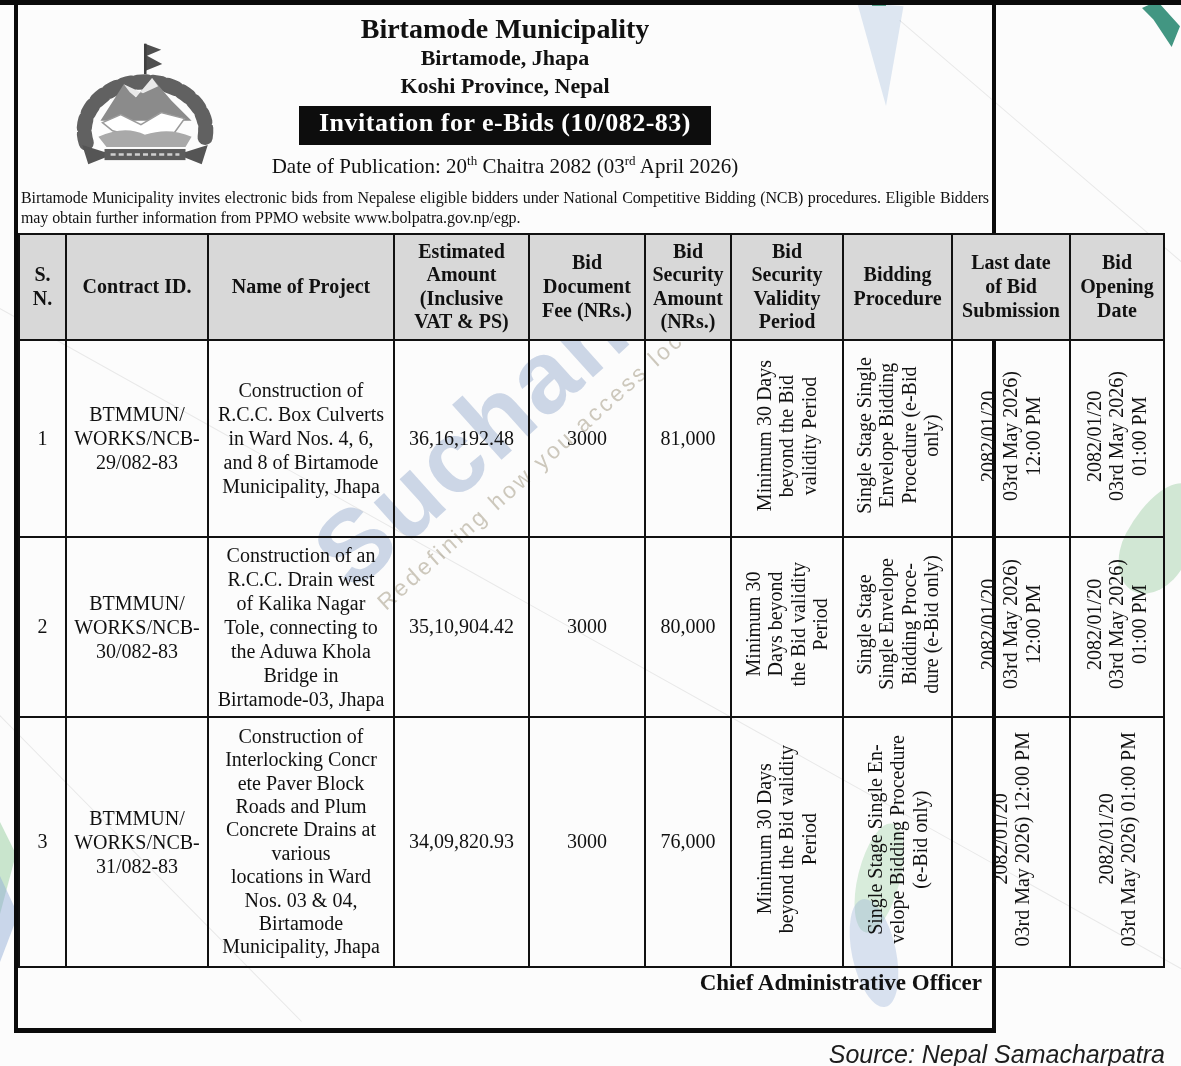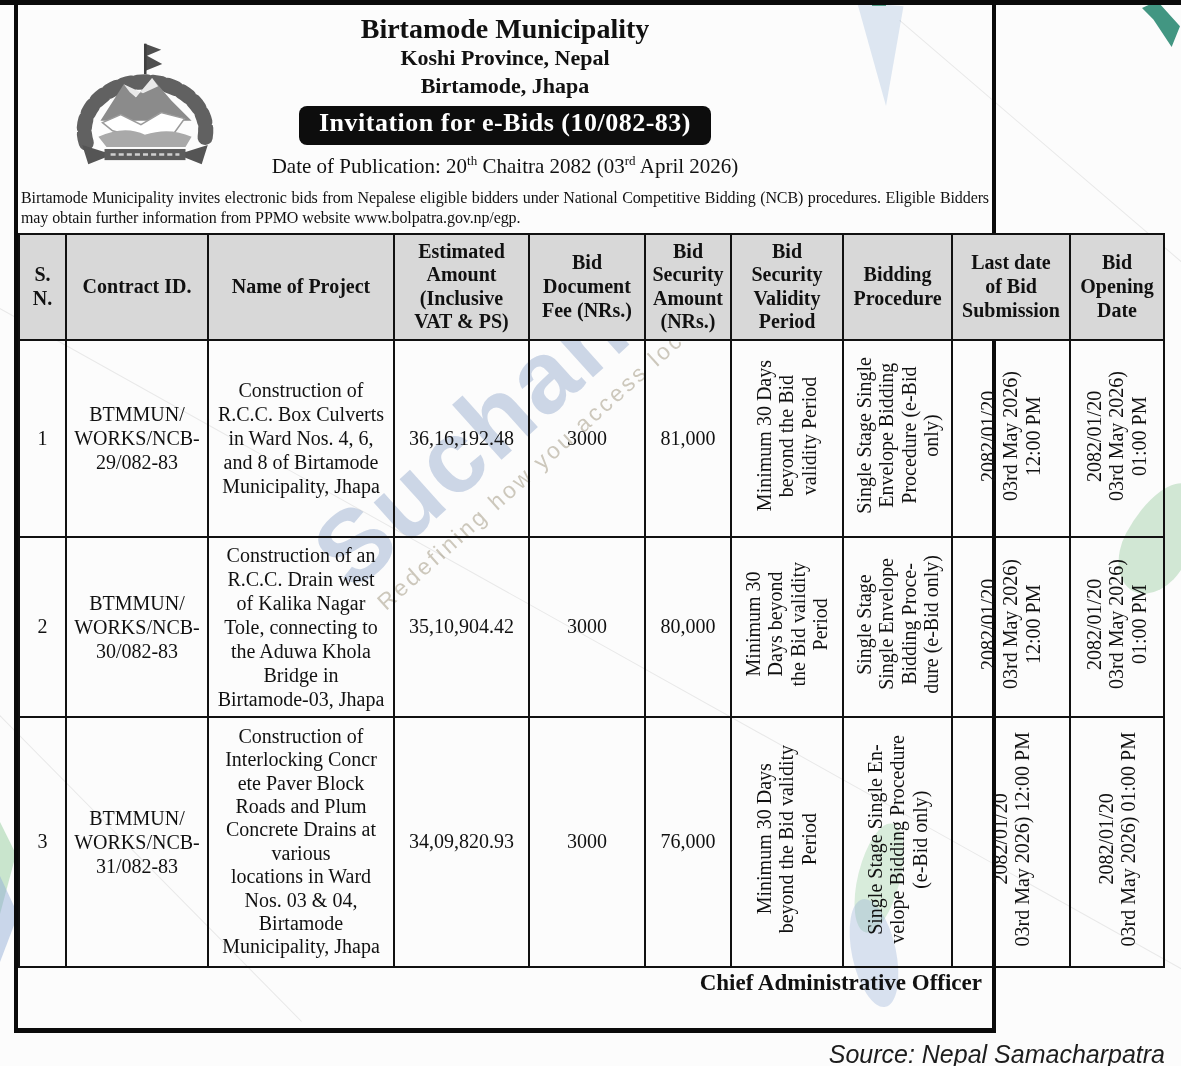--- a/index.html
+++ b/index.html
@@ -15,21 +15,21 @@
     z-index:3;
   }
   
   .emblem { position:absolute; left:46px; top:36px; width:162px; height:138px; z-index:4; }
   .titles { text-align:center; padding-top:8px; position:relative; z-index:4; }
   .title-main { font-size:28px; font-weight:bold; line-height:1.12; }
   .title-sub  { font-size:22px; font-weight:bold; line-height:1.25; }
   .banner {
     display:block; width:fit-content; margin:7px auto 0 auto;
     background:#0d0d0d; color:#ffffff; font-size:26px; font-weight:bold;
-    padding:2px 20px 7px 20px; letter-spacing:0.5px;border-radius:8px;
+    padding:2px 20px 7px 20px; letter-spacing:0.5px;
   }
   .pubdate { text-align:center; font-size:21px; margin-top:8px; }
   .pubdate sup { font-size:13px; }
   .intro {
     font-size:16px; line-height:1.2; text-align:justify;
     padding:9px 3px 6px 3px; letter-spacing:-0.1px;
   }
   
   table { border-collapse:collapse; table-layout:fixed; width:1145px; position:relative; z-index:4; }
   th, td { border:2px solid #111; vertical-align:middle; text-align:center; overflow:hidden; }
@@ -114,22 +114,22 @@
     <path d="M59,42 L65,50 L71,55 L87,36 L93,44 L78,51 Z" fill="#e9e9e9"></path>
     <path d="M38,80 L56,72 L76,82 L96,70 L119,76 L109,90 L70,94 L48,88 Z" fill="#ffffff" stroke="#9a9a9a" stroke-width="1.5"></path>
     <path d="M34,94 Q60,82 80,92 Q104,84 126,94 L120,104 L42,104 Z" fill="#a9a9a9"></path>
     <path d="M18,102 L40,109 L120,109 L142,102 L136,121 L118,114 L42,114 L24,121 Z" fill="#555555"></path>
     <rect x="40" y="106" width="80" height="11" fill="#5c5c5c"></rect>
     <line x1="46" y1="111.5" x2="114" y2="111.5" stroke="#cfcfcf" stroke-width="2.5" stroke-dasharray="5 3"></line>
   </svg>
 
   <div class="titles">
     <div class="title-main">Birtamode Municipality</div>
+    <div class="title-sub">Birtamode, Jhapa</div>
     <div class="title-sub">Koshi Province, Nepal</div>
-    <div class="title-sub">Birtamode, Jhapa</div>
     <div class="banner">Invitation for e-Bids (10/082-83)</div>
     <div class="pubdate"><span>Date of Publication: 20</span><sup>th</sup><span> Chaitra 2082 (03</span><sup>rd</sup><span> April 2026)</span></div>
   </div>
 
   <div class="intro">Birtamode Municipality invites electronic bids from Nepalese eligible bidders under National Competitive Bidding (NCB) procedures. Eligible Bidders may obtain further information from PPMO website www.bolpatra.gov.np/egp.</div>
 
   <table>
     <colgroup>
       <col style="width:47px">
         <col style="width:142px">

